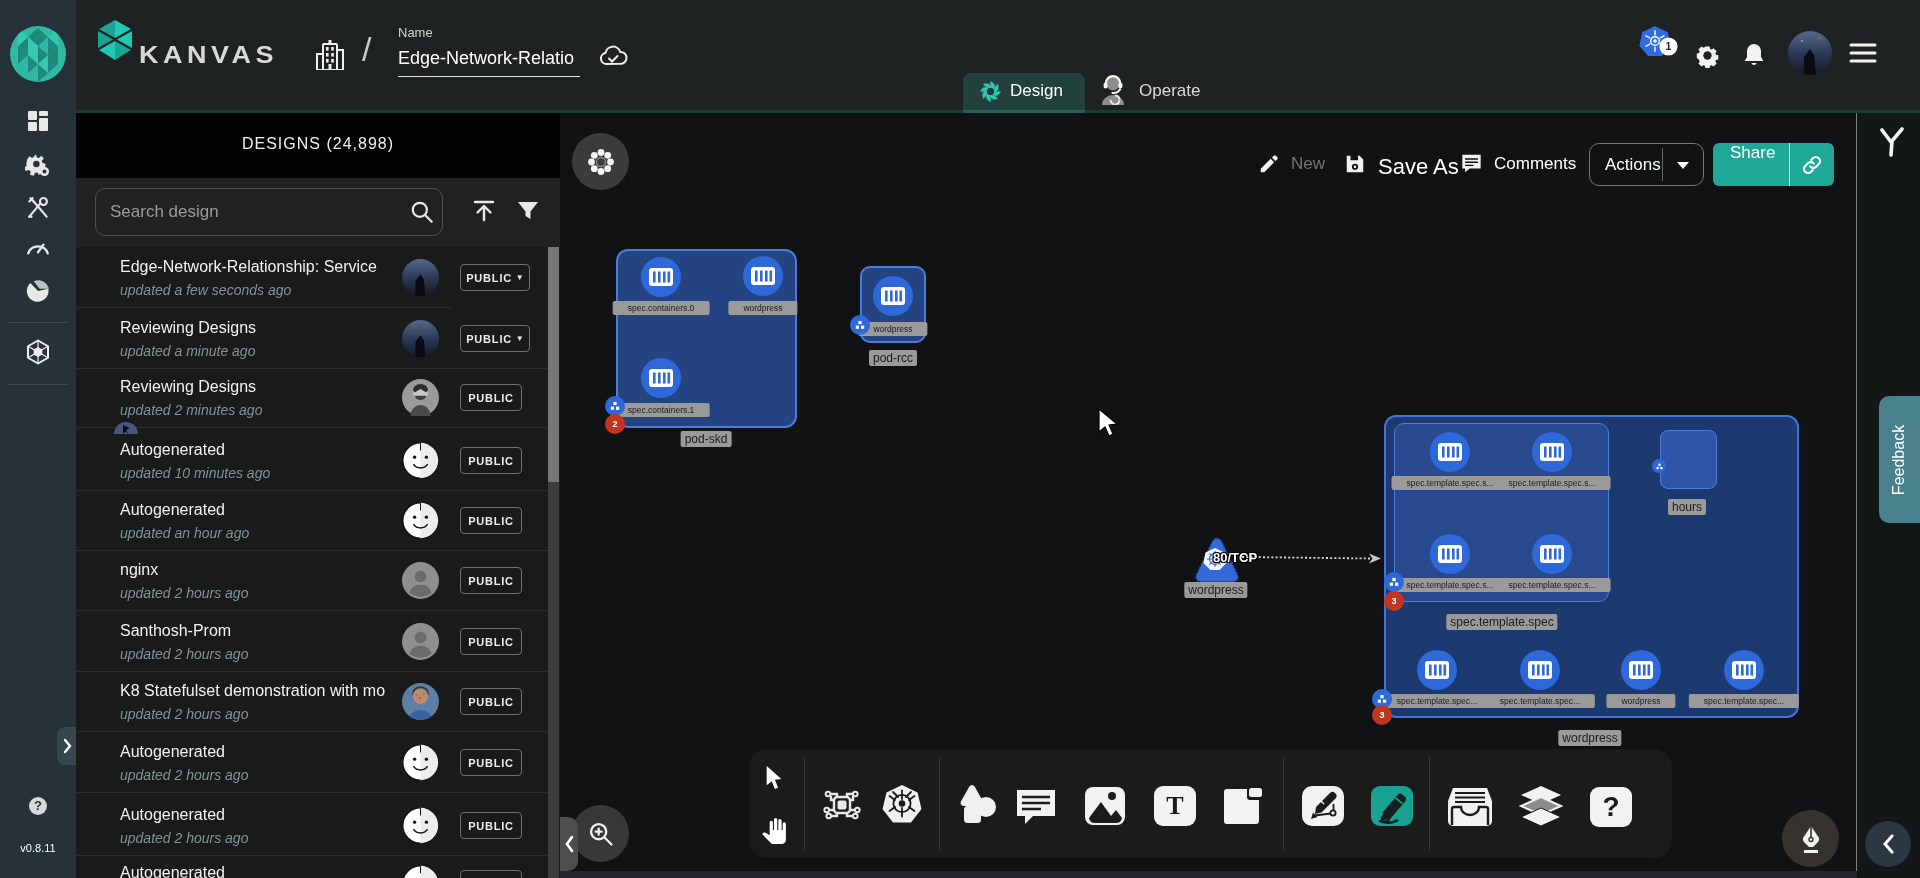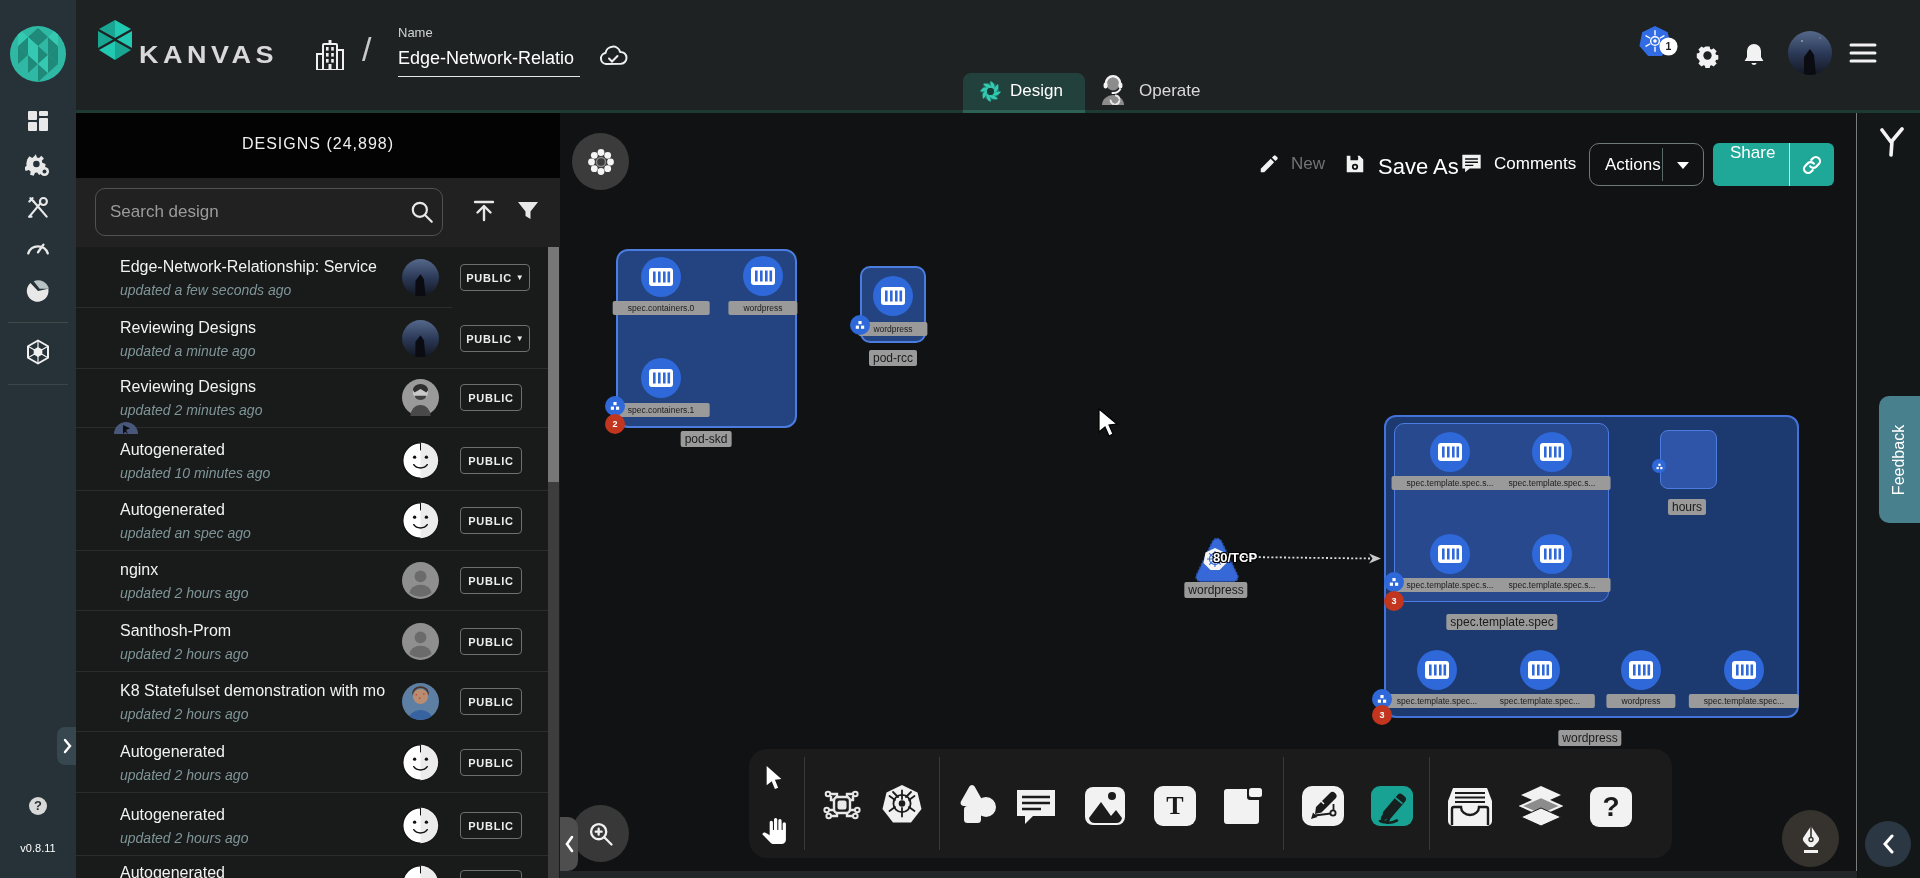--- a/index.html
+++ b/index.html
@@ -293,21 +293,21 @@
    <path d="M22 1 a21 21 0 0 1 0 42" fill="#ececec"></path>
    <circle cx="15" cy="18" r="2" fill="#111"></circle>
           <circle cx="29" cy="18" r="2" fill="#111"></circle>
    <path d="M14 27 a9 7 0 0 0 16 0" fill="none" stroke="#111" stroke-width="1.8" stroke-linecap="round"></path>
    <path d="M22 1 V 10" stroke="#111" stroke-width="1.2"></path>
         </svg>
         <div class="chip" style="left:384px;top:17px;width:62px;height:27px">PUBLIC</div>
       </div>
       <div class="abs" style="left:0;top:243px;width:472px;height:61px;border-bottom:1px solid #2c2c2c">
         <div class="abs row-title" style="left:44px;top:11px;width:270px;white-space:nowrap;overflow:hidden">Autogenerated</div>
-        <div class="abs row-sub" style="left:44px;top:35px">updated an spec ago</div>
+        <div class="abs row-sub" style="left:44px;top:35px">updated an hour ago</div>
         <svg class="abs" style="left:326px;top:12px" width="37" height="37" viewBox="0 0 44 44">
    <circle cx="22" cy="22" r="21" fill="#fff" stroke="#111" stroke-width="1.5"></circle>
    <path d="M22 1 a21 21 0 0 1 0 42" fill="#ececec"></path>
    <circle cx="15" cy="18" r="2" fill="#111"></circle>
           <circle cx="29" cy="18" r="2" fill="#111"></circle>
    <path d="M14 27 a9 7 0 0 0 16 0" fill="none" stroke="#111" stroke-width="1.8" stroke-linecap="round"></path>
    <path d="M22 1 V 10" stroke="#111" stroke-width="1.2"></path>
         </svg>
         <div class="chip" style="left:384px;top:17px;width:62px;height:27px">PUBLIC</div>
       </div>

